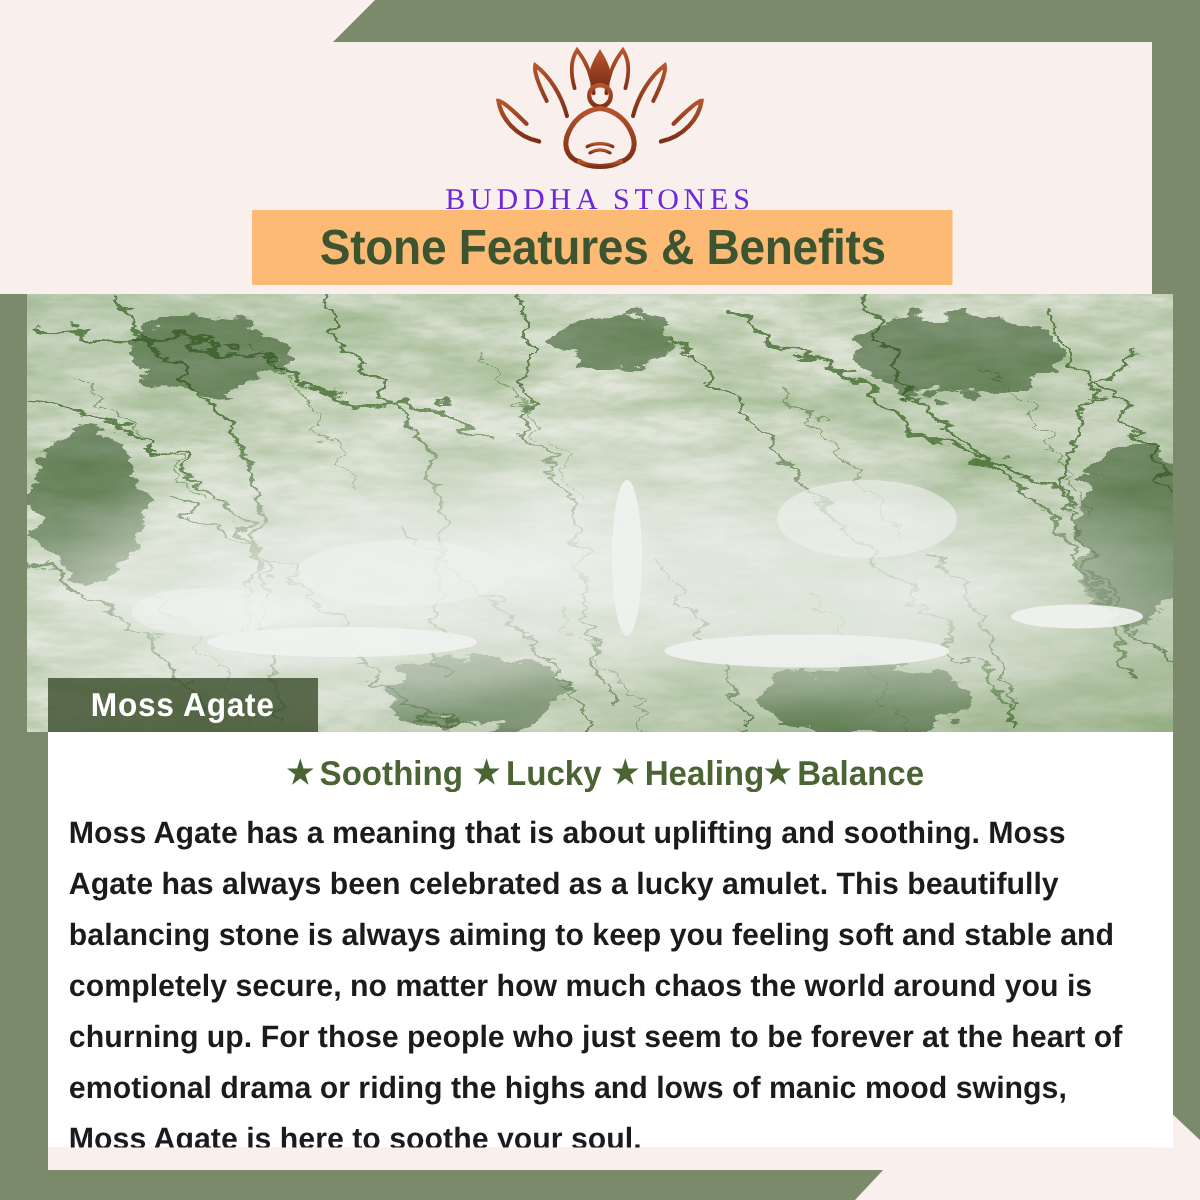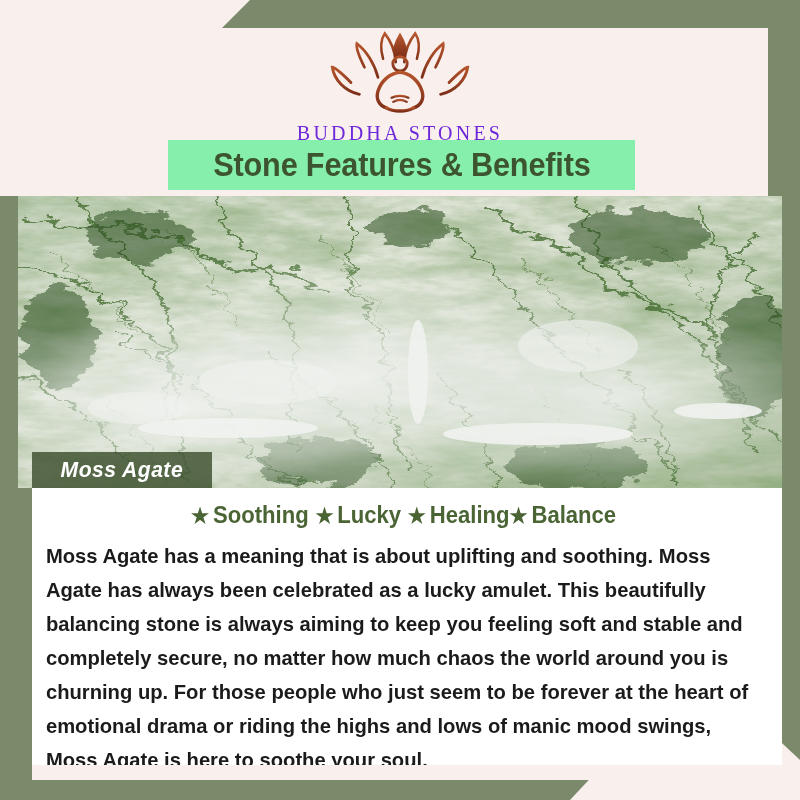--- a/index.html
+++ b/index.html
@@ -70,21 +70,21 @@
     letter-spacing:3.2px;
     color:#6d28d9;
     white-space:nowrap;
   }
 
   
   .title-banner {
     position:absolute;
     left:168px; top:140px;
     width:467px; height:50px;
-    background:#86efac;
+    background:#fdba74;
     display:flex; align-items:center; justify-content:center;
   }
   .title-text {
     font-size:33px;
     font-weight:bold;
     color:#3c5430;
     letter-spacing:-0.2px;
     transform:scaleX(0.93);
     white-space:nowrap;
   }
@@ -99,21 +99,21 @@
   }
   .photo svg { display:block; width:100%; height:100%; }
 
   
   .stone-ribbon {
     position:absolute;
     left:32px; top:452px;
     height:36px;
     padding:0 26px 0 26px;
     background:rgba(58,76,42,0.80);
-    display:flex; align-items:center;font-style:italic;
+    display:flex; align-items:center;
   }
   .stone-ribbon-label {
     color:#ffffff;
     font-size:22px;
     font-weight:bold;
     letter-spacing:0.5px;
     transform:scaleX(0.96);
     white-space:nowrap;
   }
 

